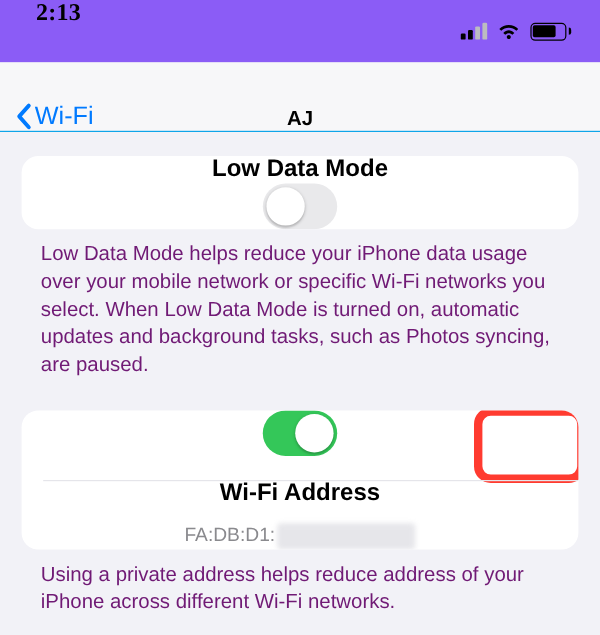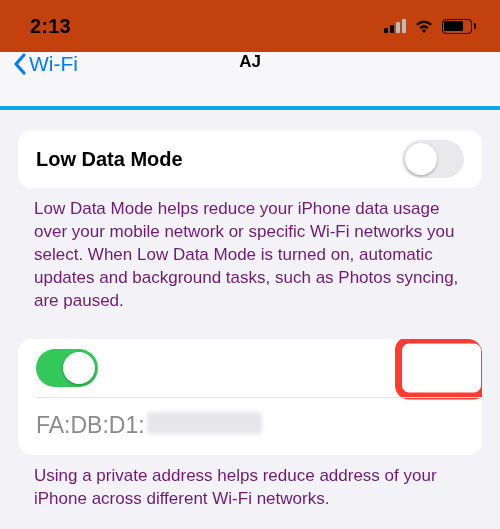--- a/index.html
+++ b/index.html
@@ -8,24 +8,24 @@
     font-family: -apple-system, "Helvetica Neue", Helvetica, Arial, sans-serif;
     background: #f2f2f7;
     color: #000;
     overflow: hidden;
   }
 
   
   .status-bar {
     height: 52px;
     display: flex;
-    align-items: center;
     justify-content: space-between;
     padding: 0 24px 0 30px;
-    background: #c2410c;
+    background: #8b5cf6;
+    font-family: Liberation Serif, serif;
   }
   .status-time {
     font-size: 20px;
     font-weight: 700;
     letter-spacing: 0.2px;
   }
   .status-right {
     display: flex;
     align-items: center;
     gap: 7px;
@@ -63,24 +63,24 @@
     width:75%; height:100%; background:#000; border-radius:1.5px;
   }
   .battery-tip{
     width:2.5px; height:6px; background:#000; border-radius:0 2px 2px 0;
   }
 
   
   .nav-header{
     height:58px;
     background:#f7f7f9;
-    border-bottom:4px solid #0ea5e9;
+    border-bottom:1px solid #0ea5e9;
     position:relative;
     display:flex;
-    align-items:flex-start;
+    align-items:flex-end;
   }
   .nav-back{
     display:flex;
     align-items:center;
     gap:2px;
     color:#007aff;
     font-size:21px;
     padding-left:12px;
     cursor:pointer;
   }
@@ -101,37 +101,38 @@
     overflow:hidden;
   }
   .group:first-of-type{ margin-top:24px; }
   .cell{
     min-height:58px;
     padding:0 18px;
     display:flex;
     align-items:center;
     justify-content:space-between;
     position:relative;
+    flex-direction:column;
   }
   .cell + .cell::before{
     content:"";
     position:absolute;
     left:18px; right:0; top:0;
     height:1px;
     background:#e5e5ea;
   }
   .cell-label{
     font-size:20px;
     font-weight:700;
   }
   .cell-value{
-    font-size:23px;
+    font-size:16px;
     color:#8a8a8e;
     display:flex;
-    align-items:flex-start;
+    align-items:center;
     gap:0;
   }
   .mac-blur{
     width:115px; height:22px;
     background:#e6e6ea;
     filter: blur(2px);
     border-radius:3px;
     margin-left:2px;
   }
   .footer-text{
@@ -220,19 +221,20 @@
 <div class="footer-text">Low Data Mode helps reduce your iPhone data usage over your mobile network or specific Wi-Fi networks you select. When Low Data Mode is turned on, automatic updates and background tasks, such as Photos syncing, are paused.</div>
 
 <div class="group" style="margin-top:26px;">
   <div class="cell private-cell">
     <div class="switch on">
       <div class="knob"></div>
     </div>
     <div class="highlight-frame"></div>
   </div>
   <div class="cell">
+    <div class="cell-label">Wi-Fi Address</div>
     <div class="cell-value">
       <span>FA:DB:D1:</span>
       <span class="mac-blur"></span>
     </div>
   </div>
 </div>
 <div class="footer-text">Using a private address helps reduce address of your iPhone across different Wi-Fi networks.</div>
 
 </body></html>

